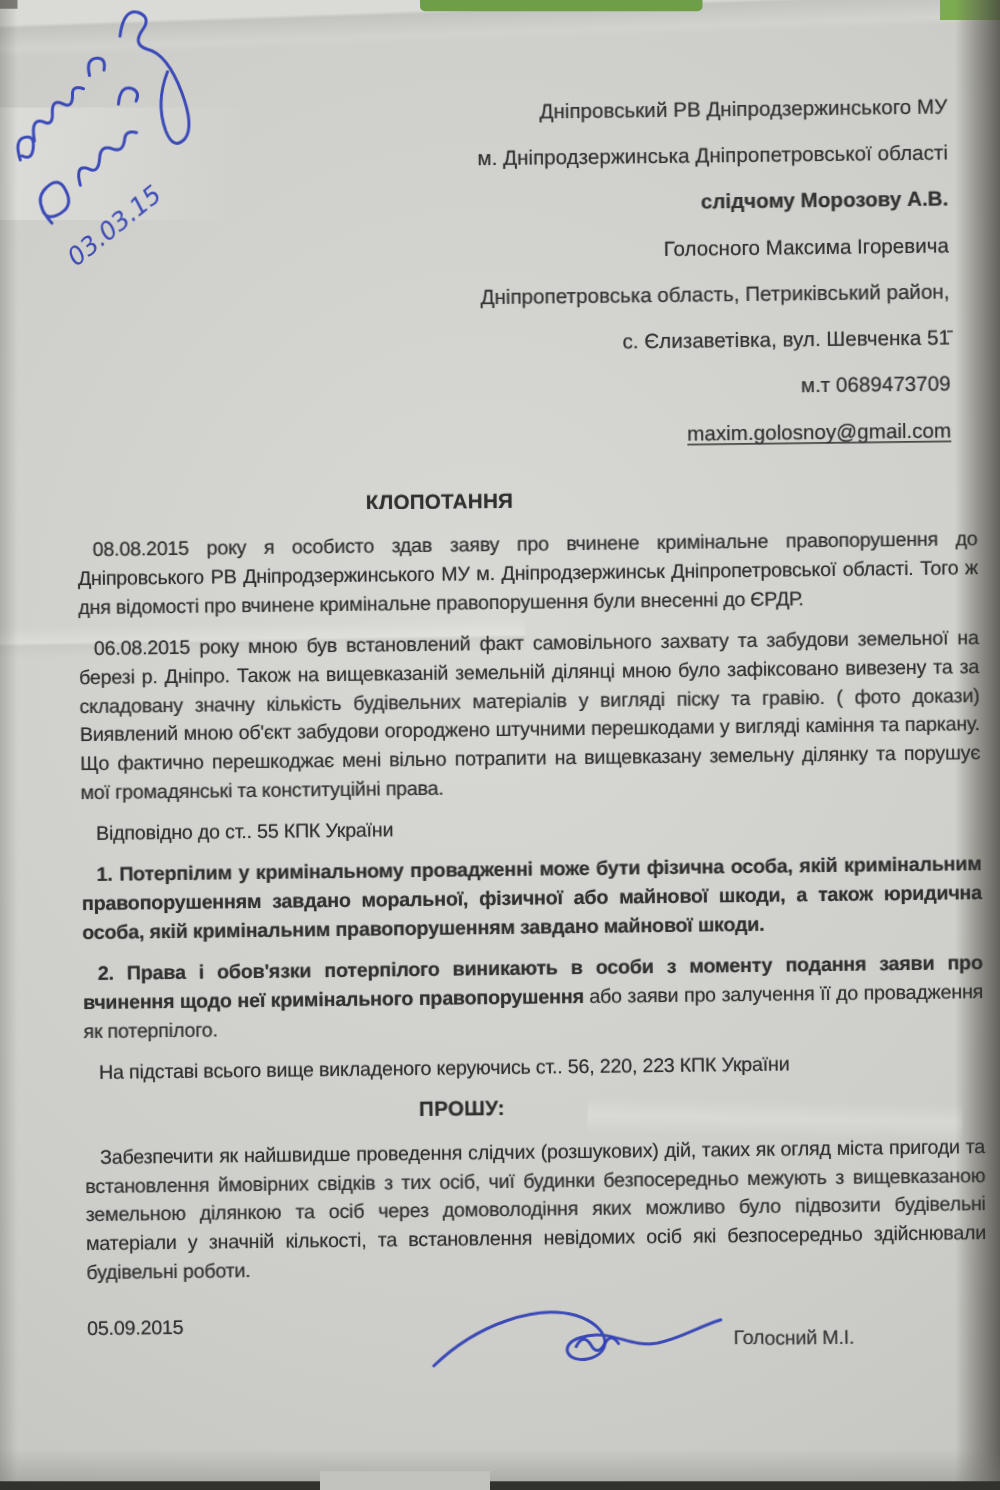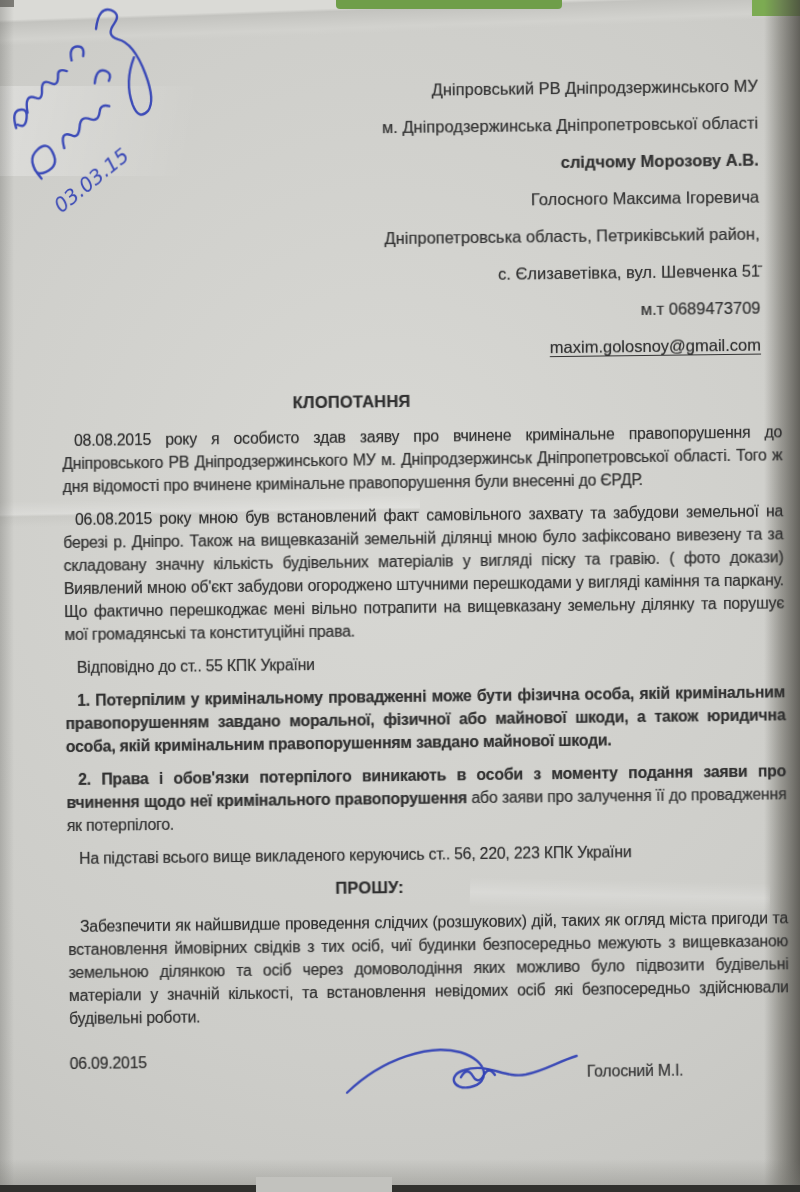--- a/index.html
+++ b/index.html
@@ -106,21 +106,21 @@
       <p class="just">06.08.2015 року мною був встановлений факт самовільного захвату та забудови земельної на березі р. Дніпро.  Також на вищевказаній земельній ділянці мною було зафіксовано вивезену та за складовану значну кількість будівельних матеріалів у вигляді піску та гравію. ( фото докази) Виявлений мною об'єкт забудови огороджено штучними перешкодами у вигляді каміння та паркану. Що фактично перешкоджає мені вільно потрапити на вищевказану земельну ділянку та порушує мої громадянські та конституційні права.</p>
       <p>Відповідно до ст.. 55 КПК України</p>
       <p class="just bold">1. Потерпілим у кримінальному провадженні може бути фізична особа, якій кримінальним правопорушенням завдано моральної, фізичної або майнової шкоди, а також юридична особа, якій кримінальним правопорушенням завдано майнової шкоди.</p>
       <p class="just"><span class="bold">2. Права і обов'язки потерпілого виникають в особи з моменту подання заяви про вчинення щодо неї кримінального правопорушення </span><span>або заяви про залучення її до провадження як потерпілого.</span></p>
       <p>На підставі всього вище викладеного керуючись ст.. 56, 220, 223 КПК України</p>
 
       <h2 class="req-title">ПРОШУ:</h2>
       <p class="just">Забезпечити як найшвидше проведення слідчих (розшукових) дій, таких як огляд міста пригоди та встановлення ймовірних свідків з тих осіб, чиї будинки безпосередньо  межують з вищевказаною земельною ділянкою та осіб через домоволодіння яких можливо було підвозити будівельні матеріали у значній кількості, та встановлення невідомих осіб які безпосередньо здійснювали будівельні роботи.</p>
 
       <div class="sig-row">
-        <span class="sig-date">06.09.2015</span>
+        <span class="sig-date">05.09.2015</span>
         <svg class="sig-svg" width="240" height="70" viewBox="0 0 240 70">
           <path class="ink" d="M4,56 C40,22 88,8 118,17 C146,26 148,48 127,52 C110,55 104,40 121,35 C146,27 160,44 183,40 C203,36 214,28 234,22"></path>
           <path class="ink" d="M118,42 q6,-11 12,-1 q5,9 11,-1 q5,-9 11,0"></path>
         </svg>
         <span class="sig-name">Голосний М.І.</span>
       </div>
     </div>
 
   </div>
 </div>

